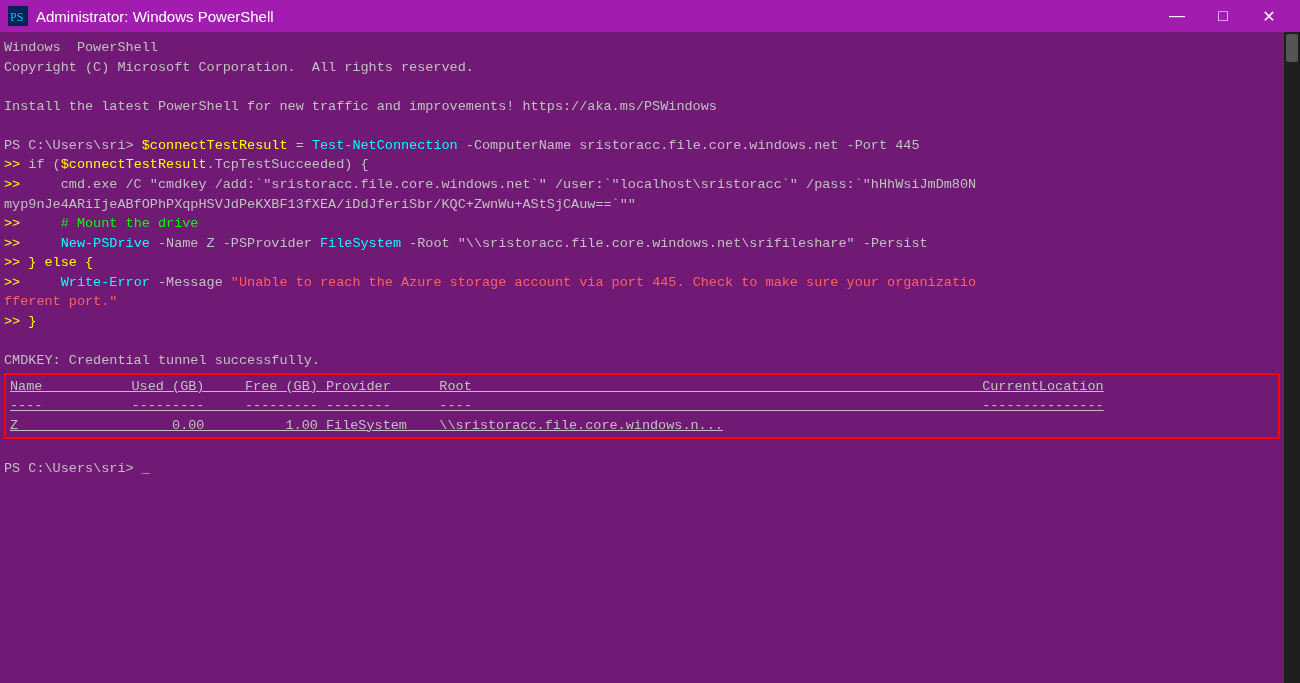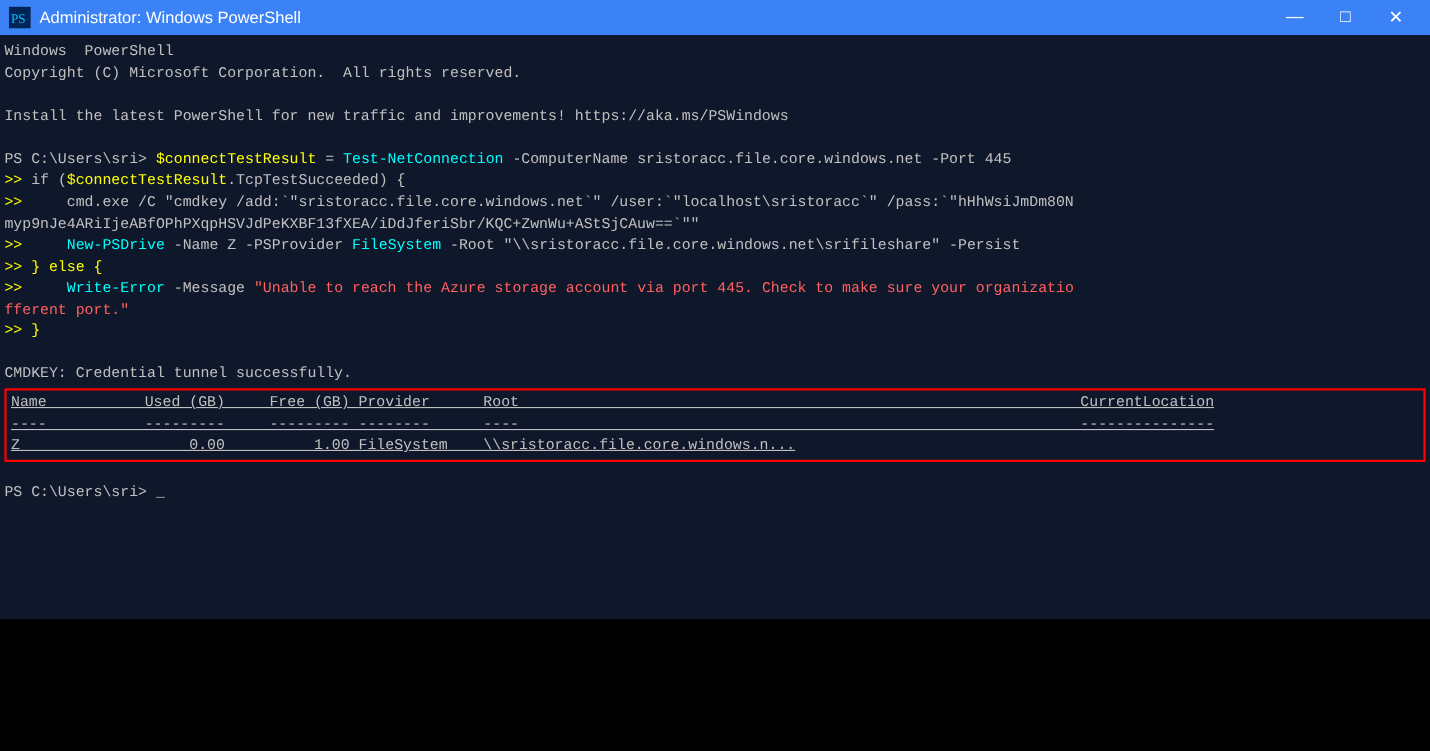--- a/index.html
+++ b/index.html
@@ -9,21 +9,21 @@
       background: #000;
       font-family: 'Consolas', 'Courier New', monospace;
       font-size: 13.5px;
       overflow: hidden;
     }
 
     
     .title-bar {
       display: flex;
       align-items: center;
-      background: #3b82f6;
+      background: #a21caf;
       height: 32px;
       padding: 3px 8px;
       user-select: none;
     }
     .title-bar-icon {
       width: 20px;
       height: 20px;
       margin-right: 8px;
       flex-shrink: 0;
     }
@@ -48,25 +48,24 @@
       display: flex;
       align-items: center;
       justify-content: center;
       font-family: 'Segoe UI', sans-serif;
     }
 
     
     .terminal {
       display: flex;
       width: 1300px;
-      height: 531px;
-      background: #0f172a;
+      height: 651px;
+      background: #701a75;
       overflow: hidden;
       position: relative;
-      flex-direction: column;
     }
     .terminal-content {
       flex: 1;
       padding: 6px 4px 4px 4px;
       overflow: hidden;
       line-height: 1.45;
     }
     .scrollbar {
       width: 16px;
       background: #1e1e1e;
@@ -121,20 +120,21 @@
 
     <span class="line"><span class="c-white">Windows  PowerShell</span></span>
     <span class="line"><span class="c-white">Copyright (C) Microsoft Corporation.  All rights reserved.</span></span>
     <span class="line">&nbsp;</span>
     <span class="line"><span class="c-white">Install the latest PowerShell for new traffic and improvements! https://aka.ms/PSWindows</span></span>
     <span class="line">&nbsp;</span>
     <span class="line"><span class="c-white">PS C:\Users\sri&gt; </span><span class="c-yellow">$connectTestResult</span><span class="c-white"> = </span><span class="c-cyan">Test-NetConnection</span><span class="c-white"> -ComputerName sristoracc.file.core.windows.net -Port </span><span class="c-white">445</span></span>
     <span class="line"><span class="c-yellow">&gt;&gt; </span><span class="c-white">if (</span><span class="c-yellow">$connectTestResult</span><span class="c-white">.TcpTestSucceeded) {</span></span>
     <span class="line"><span class="c-yellow">&gt;&gt;    </span><span class="c-white"> cmd.exe /C "cmdkey /add:`"sristoracc.file.core.windows.net`" /user:`"localhost\sristoracc`" /pass:`"hHhWsiJmDm80N</span></span>
     <span class="line"><span class="c-white">myp9nJe4ARiIjeABfOPhPXqpHSVJdPeKXBF13fXEA/iDdJferiSbr/KQC+ZwnWu+AStSjCAuw==`""</span></span>
+    <span class="line"><span class="c-yellow">&gt;&gt;     </span><span class="c-green"># Mount the drive</span></span>
     <span class="line"><span class="c-yellow">&gt;&gt;     </span><span class="c-cyan">New-PSDrive</span><span class="c-white"> -Name Z -PSProvider </span><span class="c-cyan">FileSystem</span><span class="c-white"> -Root "\\sristoracc.file.core.windows.net\srifileshare" -Persist</span></span>
     <span class="line"><span class="c-yellow">&gt;&gt; } else {</span></span>
     <span class="line"><span class="c-yellow">&gt;&gt;     </span><span class="c-cyan">Write-Error</span><span class="c-white"> -Message </span><span class="c-red">"Unable to reach the Azure storage account via port 445. Check to make sure your organizatio</span></span>
     <span class="line"><span class="c-red">fferent port."</span></span>
     <span class="line"><span class="c-yellow">&gt;&gt; }</span></span>
     <span class="line">&nbsp;</span>
     <span class="line"><span class="c-white">CMDKEY: Credential tunnel successfully.</span></span>
 
     <div class="table-section" style="margin-top:2px;">
       <span class="table-line"><span class="c-white">Name           Used (GB)     Free (GB) Provider      Root                                                               CurrentLocation</span></span>

